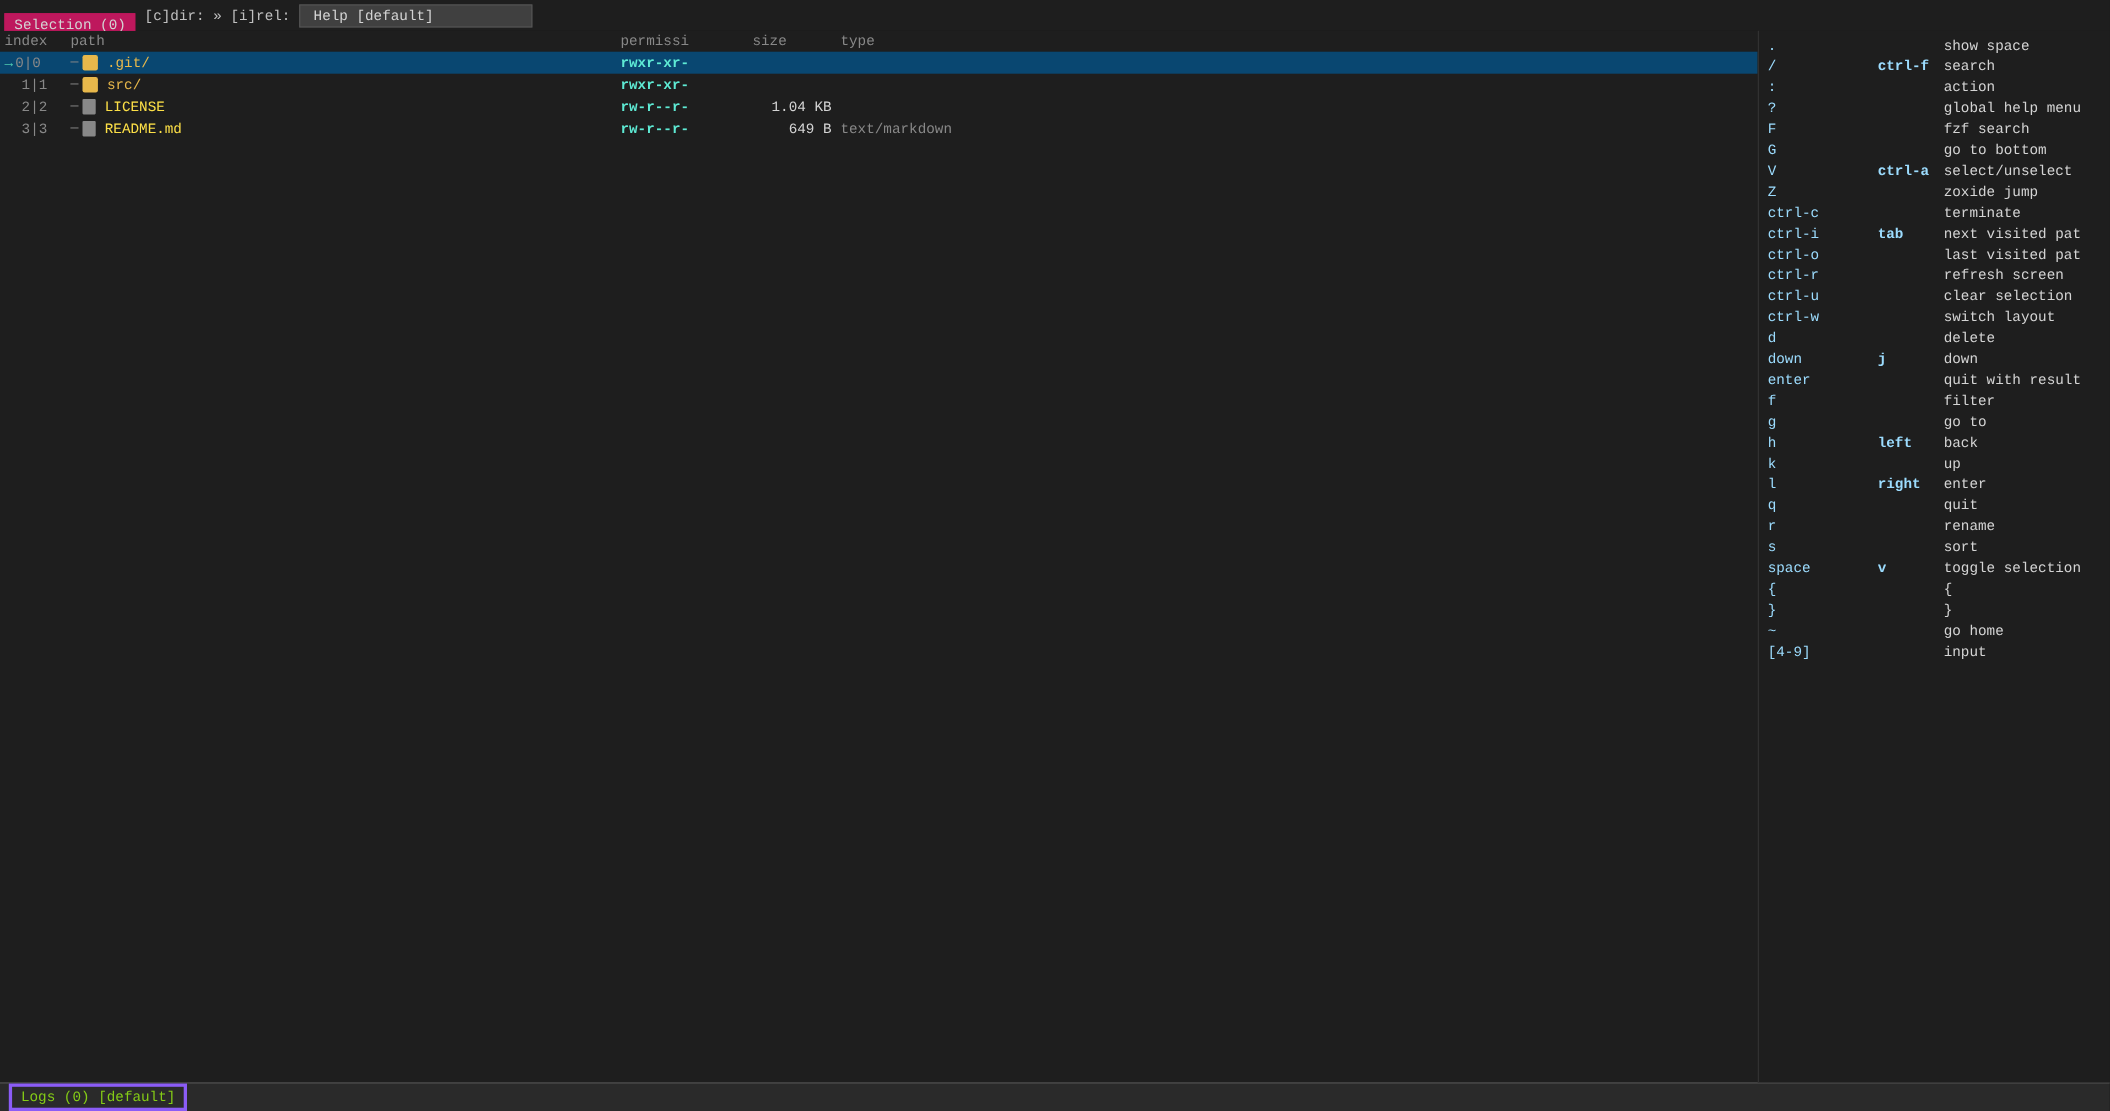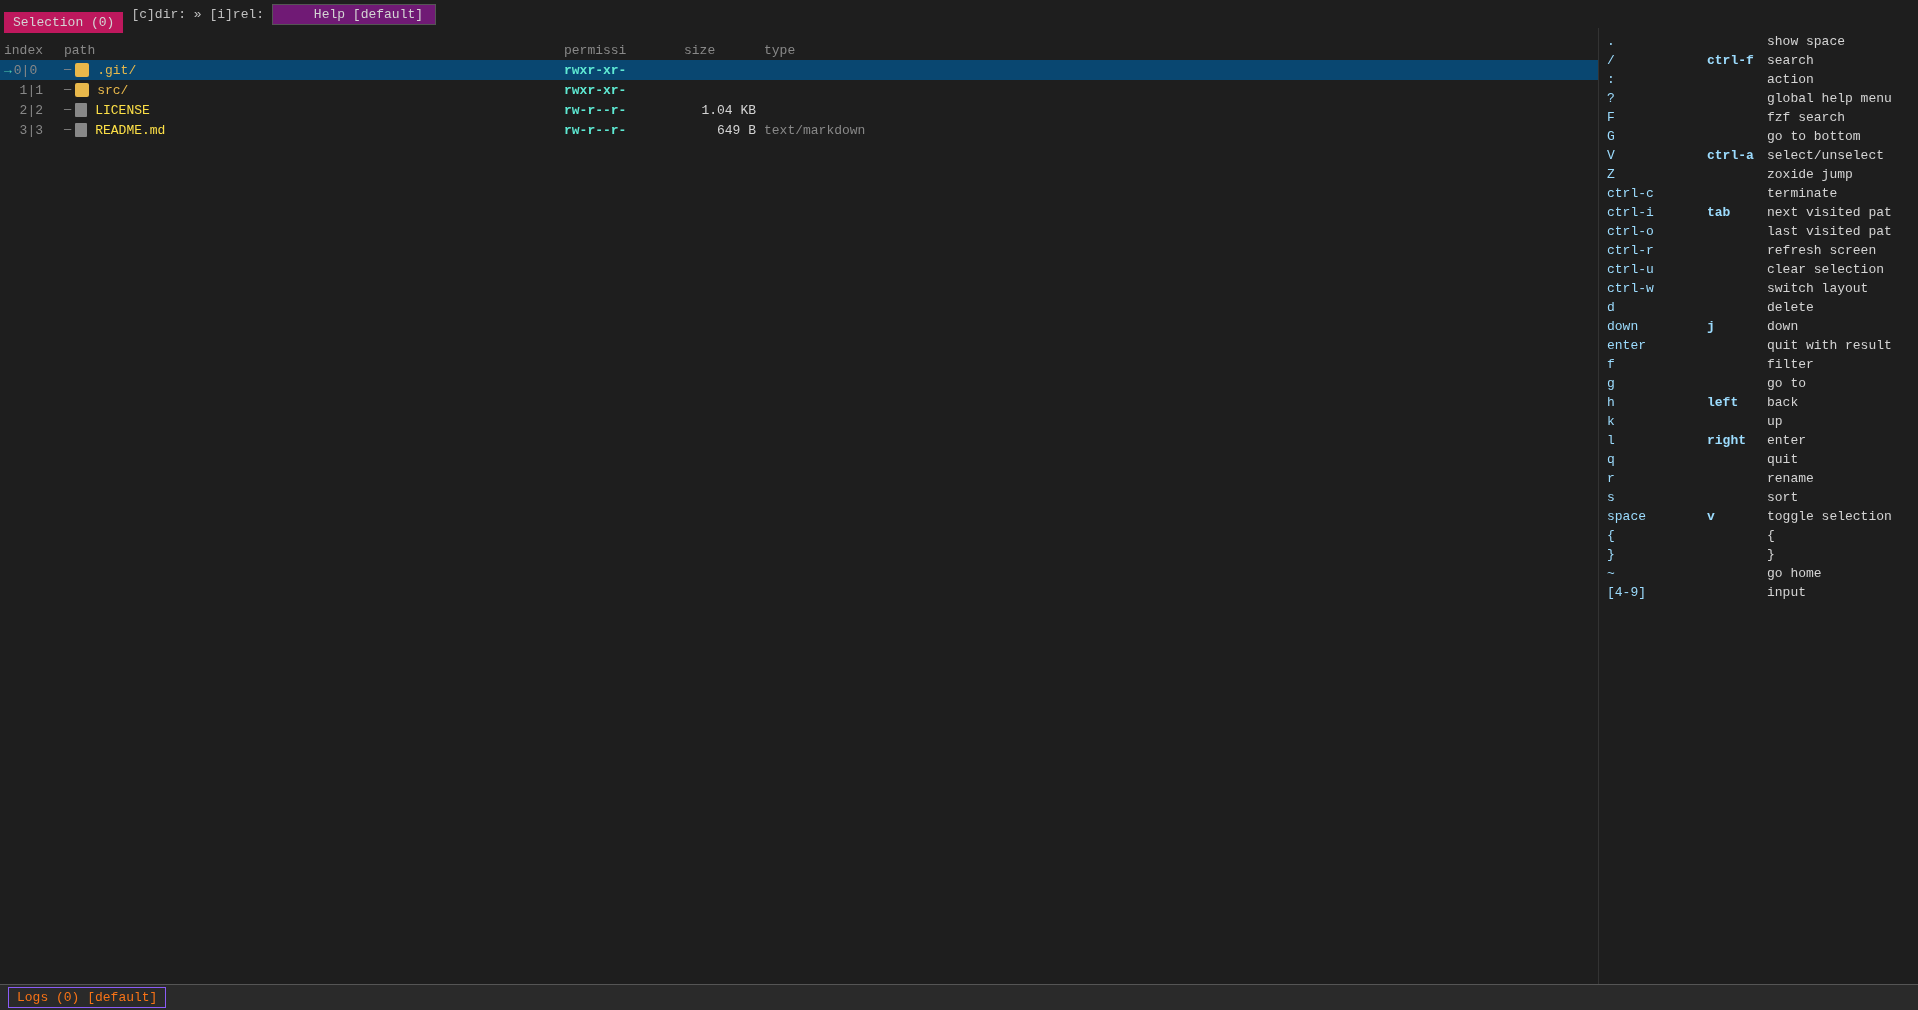--- a/index.html
+++ b/index.html
@@ -30,27 +30,27 @@
     .path-box {
       background-color: #2a2a2a;
       border: 1px solid #555;
       color: #d4d4d4;
       padding: 2px 12px;
       font-size: 13px;
       flex: 1;
       text-align: center;
     }
     .help-box {
-      background-color: #701a75;
+      background-color: #404040;
       border: 1px solid #555;
       color: #d4d4d4;
       padding: 2px 12px;
       font-size: 13px;
-      width: 164px;
-      text-align: right;
+      width: 212px;
+      text-align: left;
     }
     .selection-badge {
       background-color: #be185d;
       border: 1px solid #be185d;
       color: #d4d4d4;
       padding: 2px 8px;
       font-size: 13px;
       white-space: nowrap;
       margin-top: 16px;
     }
@@ -60,21 +60,20 @@
       display: flex;
       height: calc(1010px - 28px - 26px);
       width: 100%;
     }
 
     
     #file-panel {
       flex: 1;
       padding: 0;
       overflow: hidden;
-      margin-top: 13px;
     }
 
     
     .table-header {
       display: flex;
       padding: 2px 4px;
       color: #888;
       font-size: 13px;
       background-color: #1e1e1e;
     }
@@ -180,22 +179,22 @@
     #bottom-bar {
       height: 26px;
       background-color: #2a2a2a;
       border-top: 1px solid #555;
       display: flex;
       align-items: center;
       padding: 0 8px;
     }
     .logs-badge {
       background-color: #2a2a2a;
-      border: 1px solid #8b5cf6;
-      color: #f97316;
+      border: 3px solid #8b5cf6;
+      color: #84cc16;
       padding: 2px 8px;
       font-size: 13px;
     }
   </style>
 </head>
 <body>
 
 <div id="top-bar">
   <span class="breadcrumb-section selection-badge">Selection (0)</span>
   <span class="breadcrumb-section">[c]dir: » [i]rel:</span>

